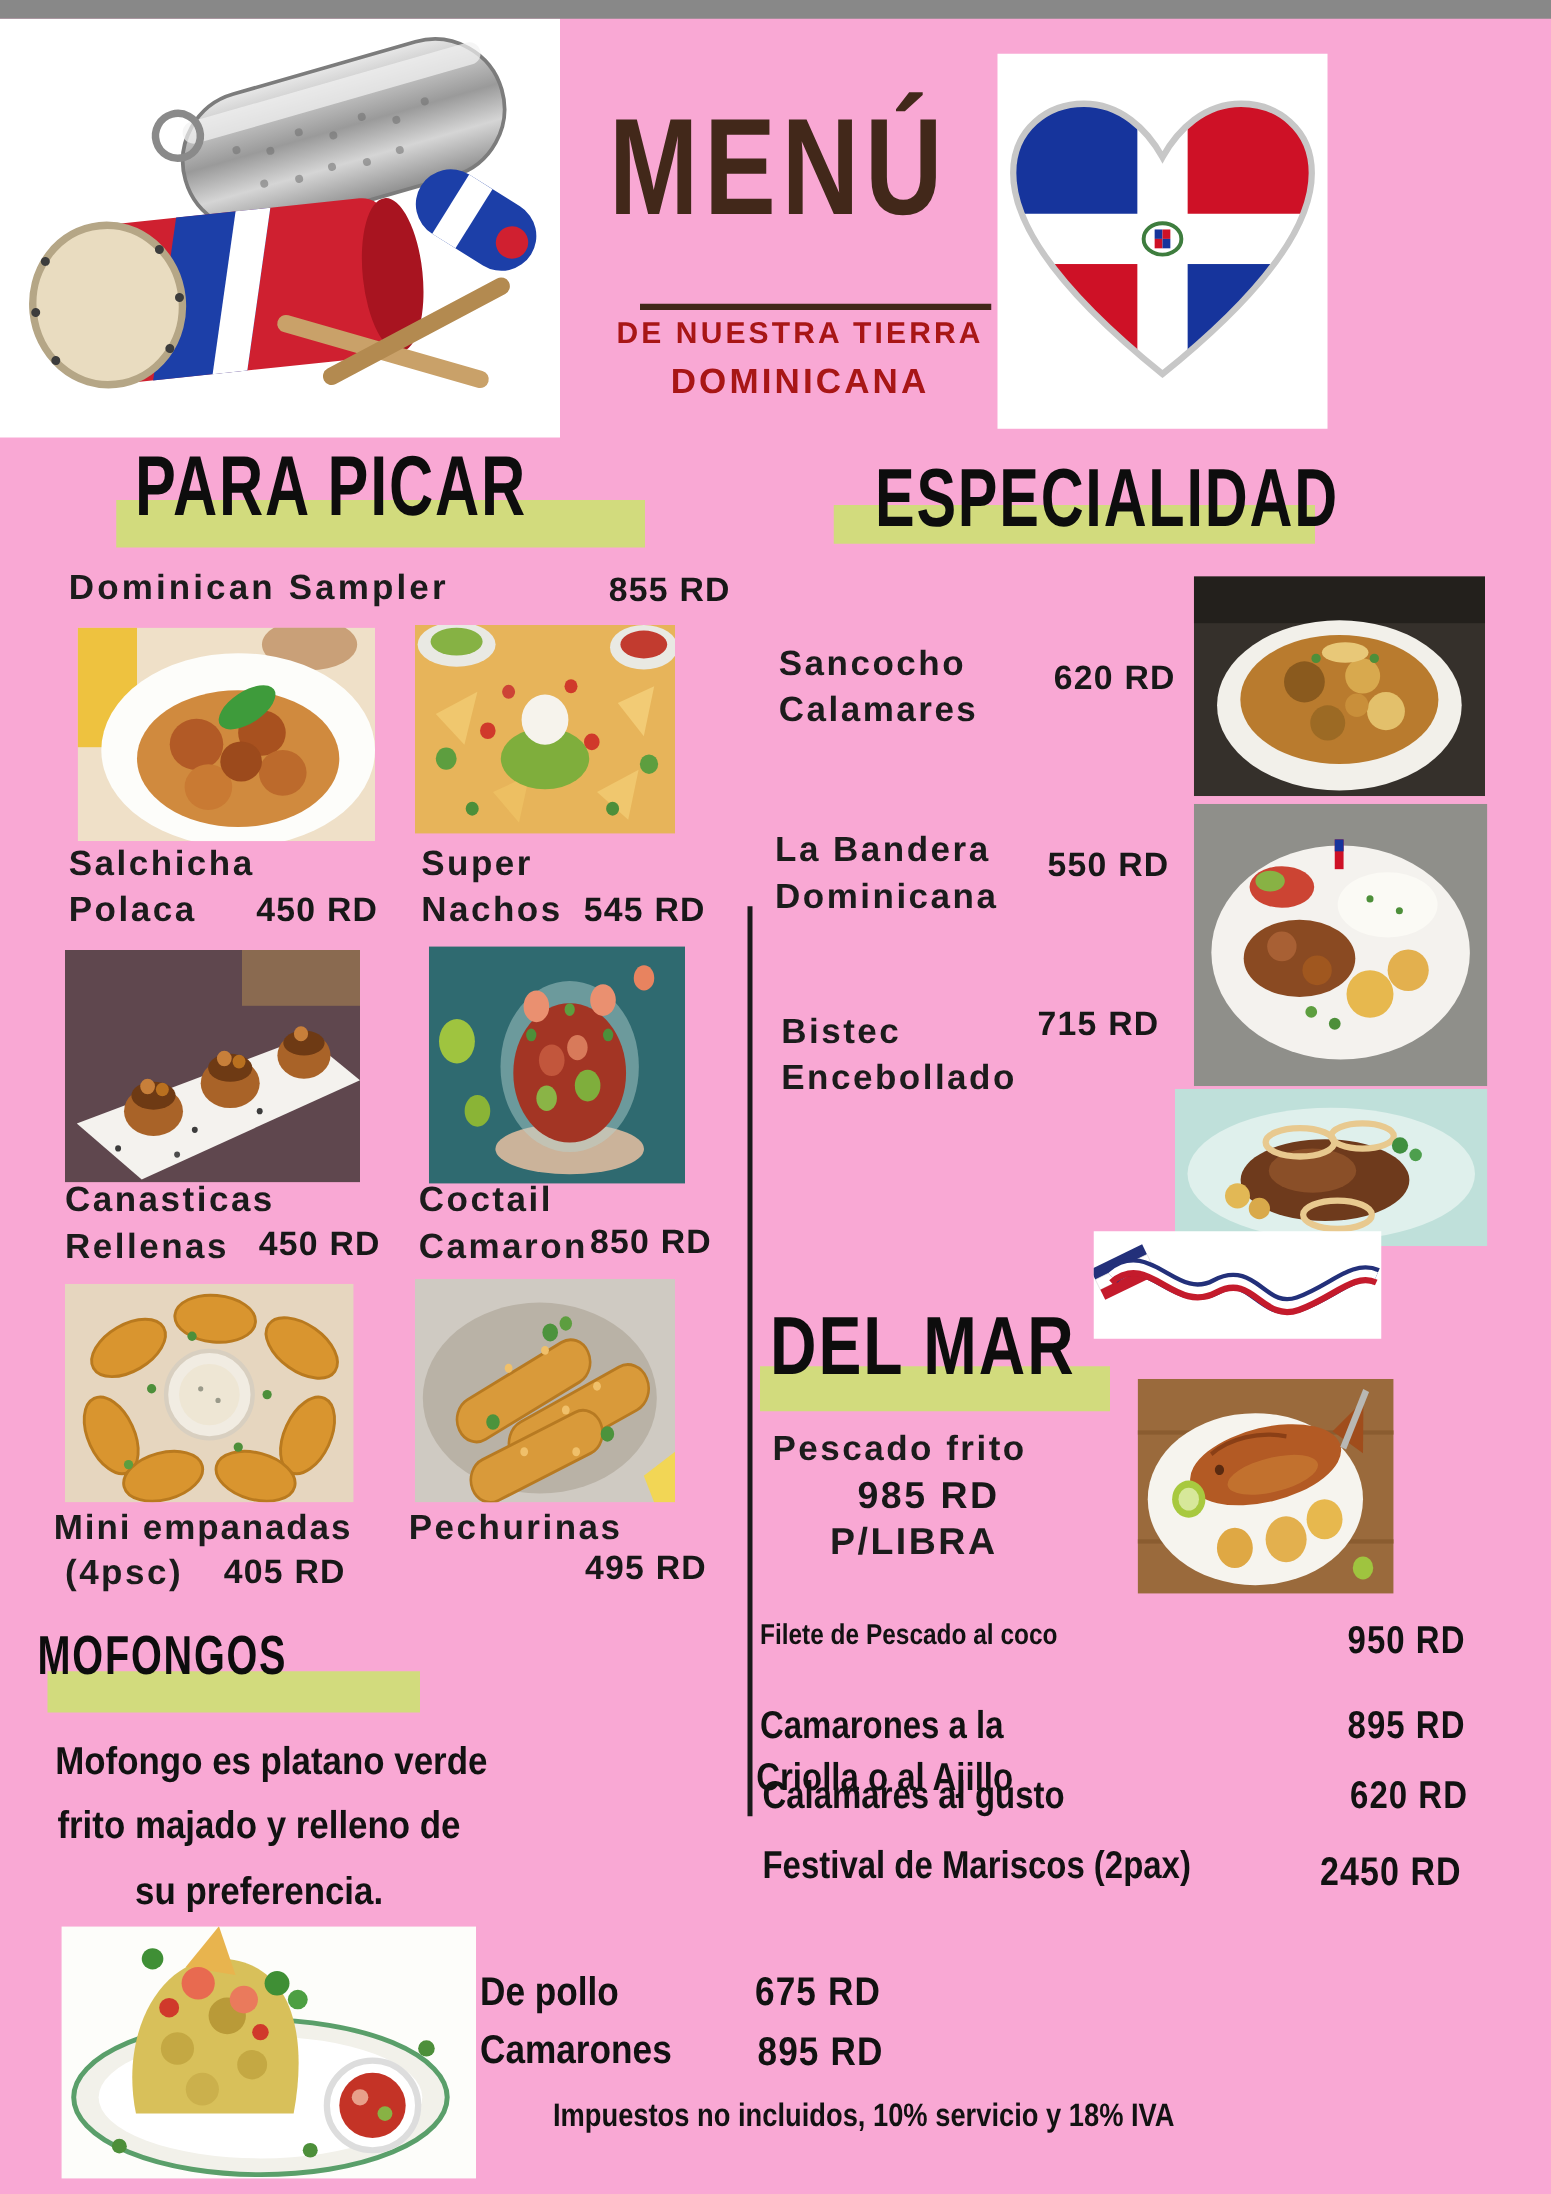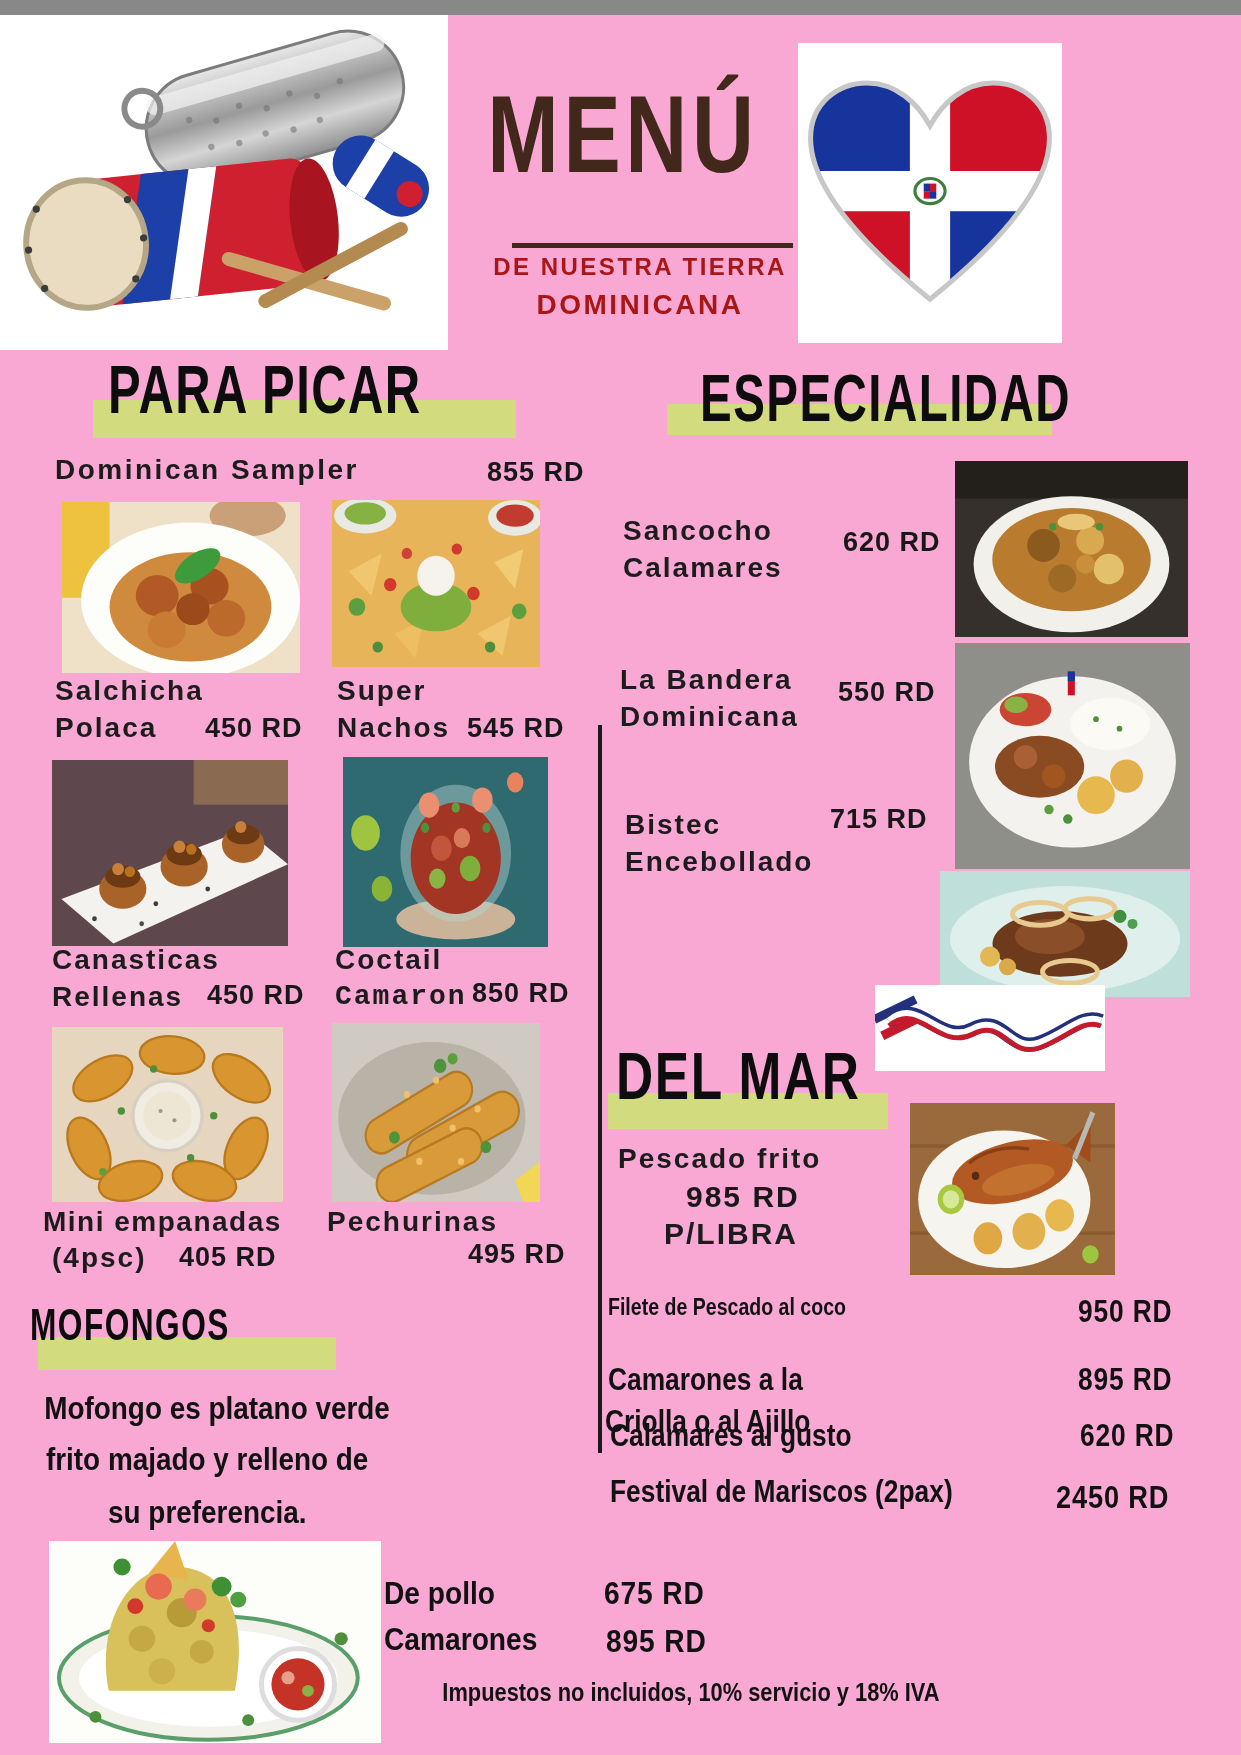--- a/index.html
+++ b/index.html
@@ -214,21 +214,21 @@
         <circle cx="40" cy="28" r="2" fill="#4d8f3a"></circle>
       <circle cx="55" cy="20" r="2" fill="#5d9e3f"></circle>
     </svg>
   </div>
 
   <div class="item" style="left:52px;top:931px;">Canasticas</div>
   <div class="item" style="left:52px;top:968px;">Rellenas</div>
   <div class="price" style="left:207px;top:967px;">450 RD</div>
 
   <div class="item" style="left:335px;top:931px;">Coctail</div>
-  <div class="item" style="left:335px;top:968px;font-family:Liberation Mono, monospace;">Camaron</div>
+  <div class="item" style="left:335px;top:968px;">Camaron</div>
   <div class="price" style="left:472px;top:965px;">850 RD</div>
 
   <div class="photo" style="left:52px;top:1012px;width:231px;height:175px;">
     <svg width="100%" height="100%" viewBox="0 0 100 75" preserveAspectRatio="none">
       <rect width="100" height="75" fill="#e6d6bf"></rect>
       <g fill="#d9952f" stroke="#b97a1f" stroke-width="1">
         <ellipse cx="22" cy="22" rx="14" ry="8" transform="rotate(-30 22 22)"></ellipse>
         <ellipse cx="52" cy="12" rx="14" ry="8" transform="rotate(5 52 12)"></ellipse>
         <ellipse cx="82" cy="22" rx="14" ry="8" transform="rotate(35 82 22)"></ellipse>
         <ellipse cx="16" cy="52" rx="14" ry="8" transform="rotate(65 16 52)"></ellipse>

